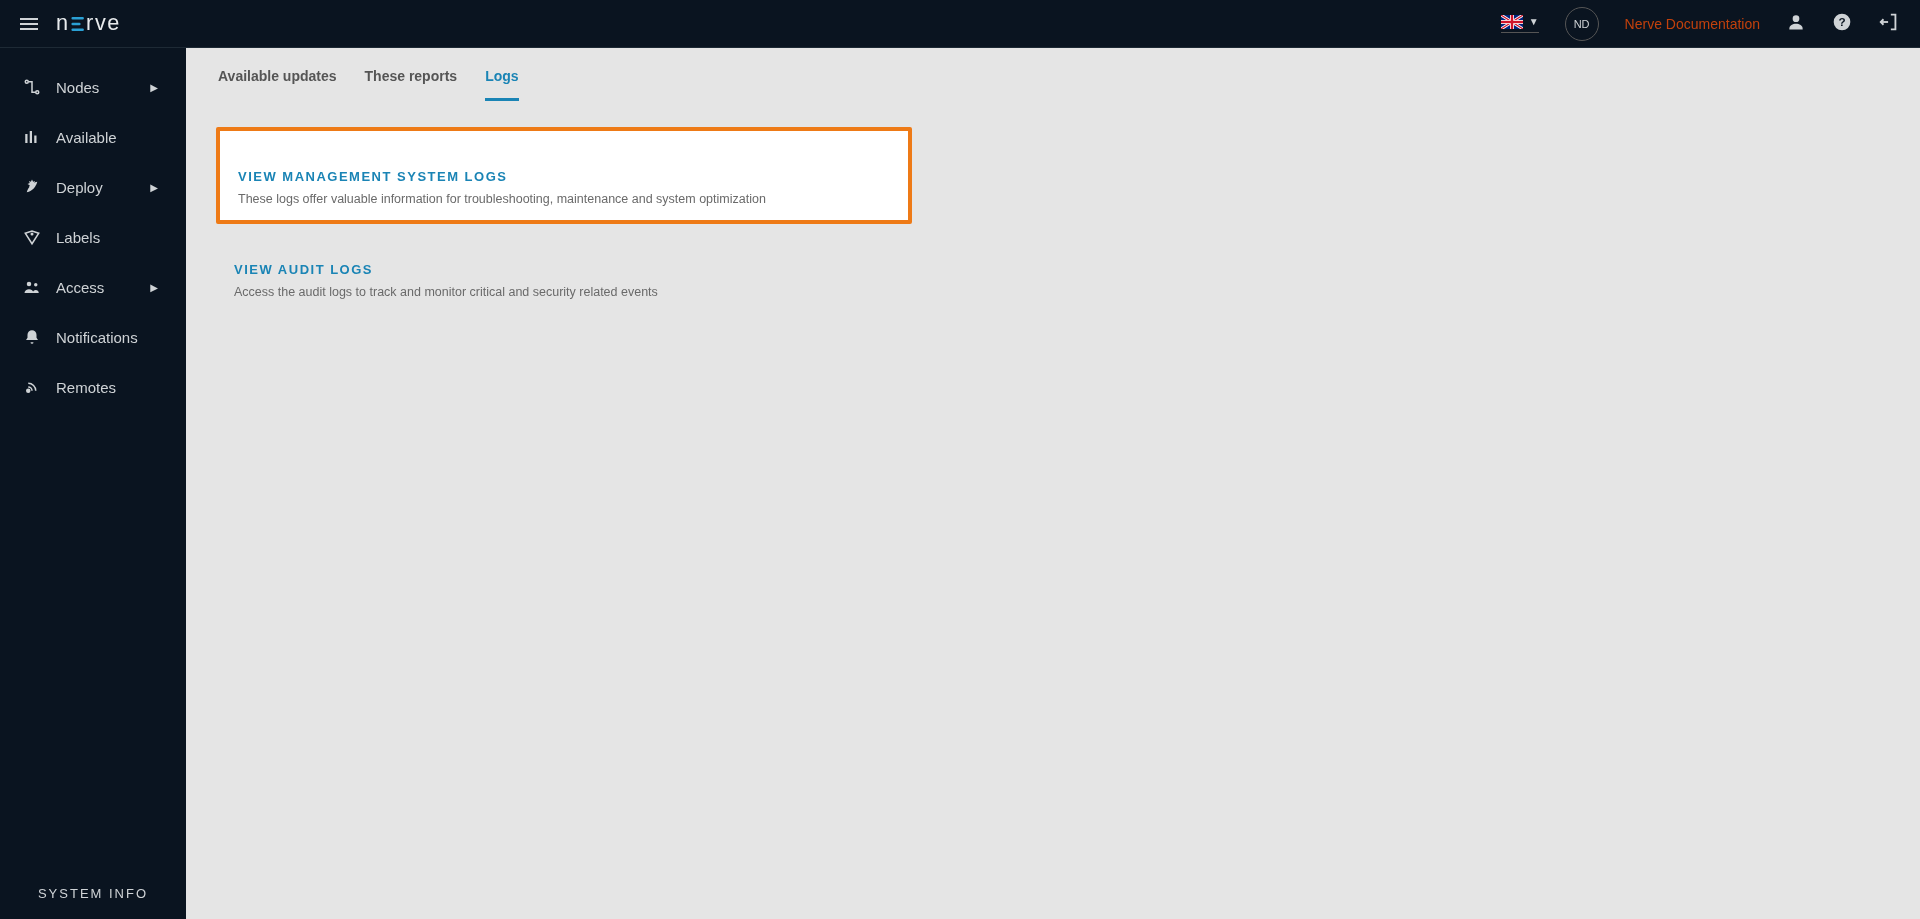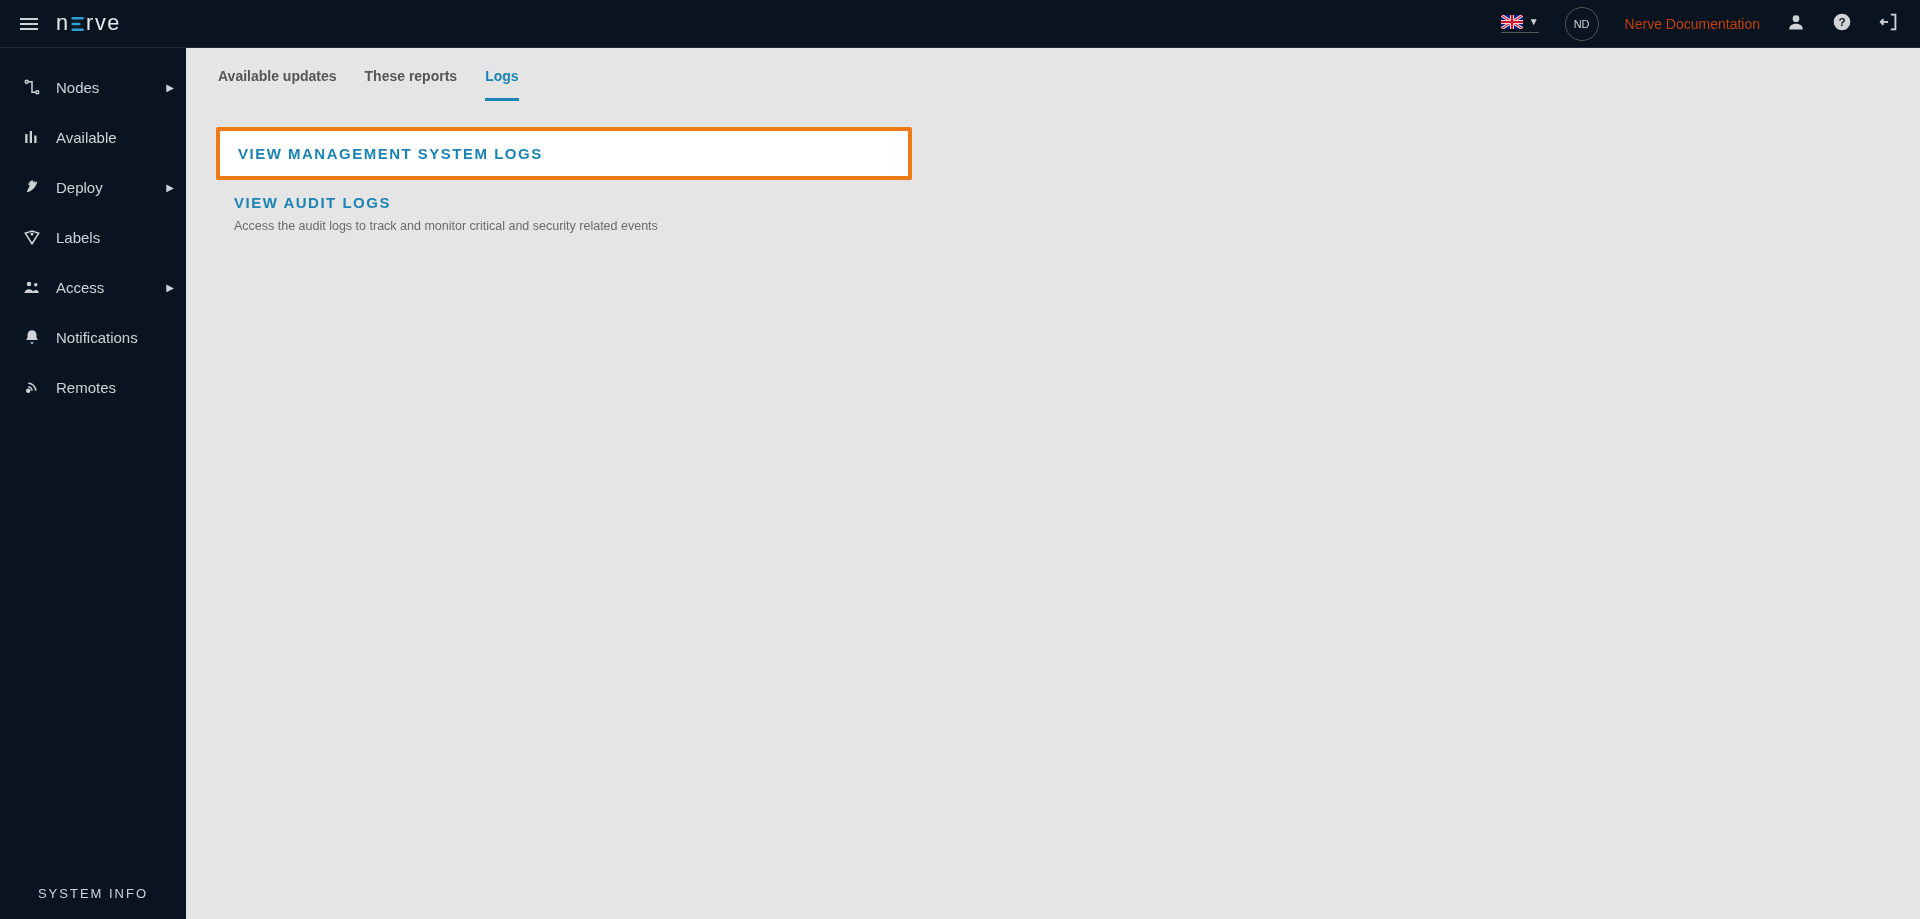--- a/index.html
+++ b/index.html
@@ -29,36 +29,36 @@
 .icon-btn { color:#cfd3d6; cursor:pointer; }
 
 .shell { display:flex; height:calc(100% - 48px); }
 .sidebar {
   width:186px; background:#0a1420; color:#cfd3d6;
   display:flex; flex-direction:column; justify-content:space-between;
   padding-top:14px;
 }
 .nav-item {
   display:flex; align-items:center; justify-content:space-between;
-  padding:16px 12px 16px 22px; cursor:pointer; font-size:15px;
+  padding:16px 28px 16px 22px; cursor:pointer; font-size:15px;
 }
 .nav-left { display:flex; align-items:center; gap:14px; }
 .nav-ic { width:20px; display:flex; align-items:center; justify-content:center; }
 .chev { font-size:10px; color:#cfd3d6; }
 .sysinfo { text-align:center; font-size:13px; letter-spacing:2px; padding:18px 0; color:#cfd3d6; }
 
 .main { flex:1; background:#e5e5e5; position:relative; }
 .tabs { display:flex; gap:28px; padding:20px 32px 0 32px; }
 .tab { font-size:14px; color:#555; font-weight:600; padding-bottom:14px; cursor:pointer; }
 .tab.active { color:#1a84b5; border-bottom:3px solid #1a84b5; }
 
 .log-block { margin:26px 30px 0 30px; }
 .log-card { padding:14px 18px; max-width:696px; position:relative; }
 .log-card.highlight { border:4px solid #ee7a16; background:#ffffff; border-radius:2px; }
-.log-title { color:#1a84b5; font-size:15px; letter-spacing:1.5px; font-weight:600; }
+.log-title { color:#1a84b5; font-size:13px; letter-spacing:1.5px; font-weight:600;margin-top:24px; }
 .log-desc { color:#6a6a6a; font-size:12.5px; margin-top:8px; }
 .log-card2 { padding:14px 18px; max-width:696px; }
 </style>
 </head>
 <body>
 
 <div class="topbar">
   <div class="topbar-left">
     <div class="hamburger">
       <span></span>
@@ -207,20 +207,21 @@
   <div class="main">
     <div class="tabs">
       <div class="tab">Available updates</div>
       <div class="tab">These reports</div>
       <div class="tab active">Logs</div>
     </div>
 
     <div class="log-block">
       <div class="log-card highlight">
         <div class="log-title">VIEW MANAGEMENT SYSTEM LOGS</div>
+        <div class="log-desc">These logs offer valuable information for troubleshooting, maintenance and system optimization</div>
       </div>
       <div class="log-card2">
         <div class="log-title">VIEW AUDIT LOGS</div>
         <div class="log-desc">Access the audit logs to track and monitor critical and security related events</div>
       </div>
     </div>
   </div>
 </div>
 
 </body></html>

